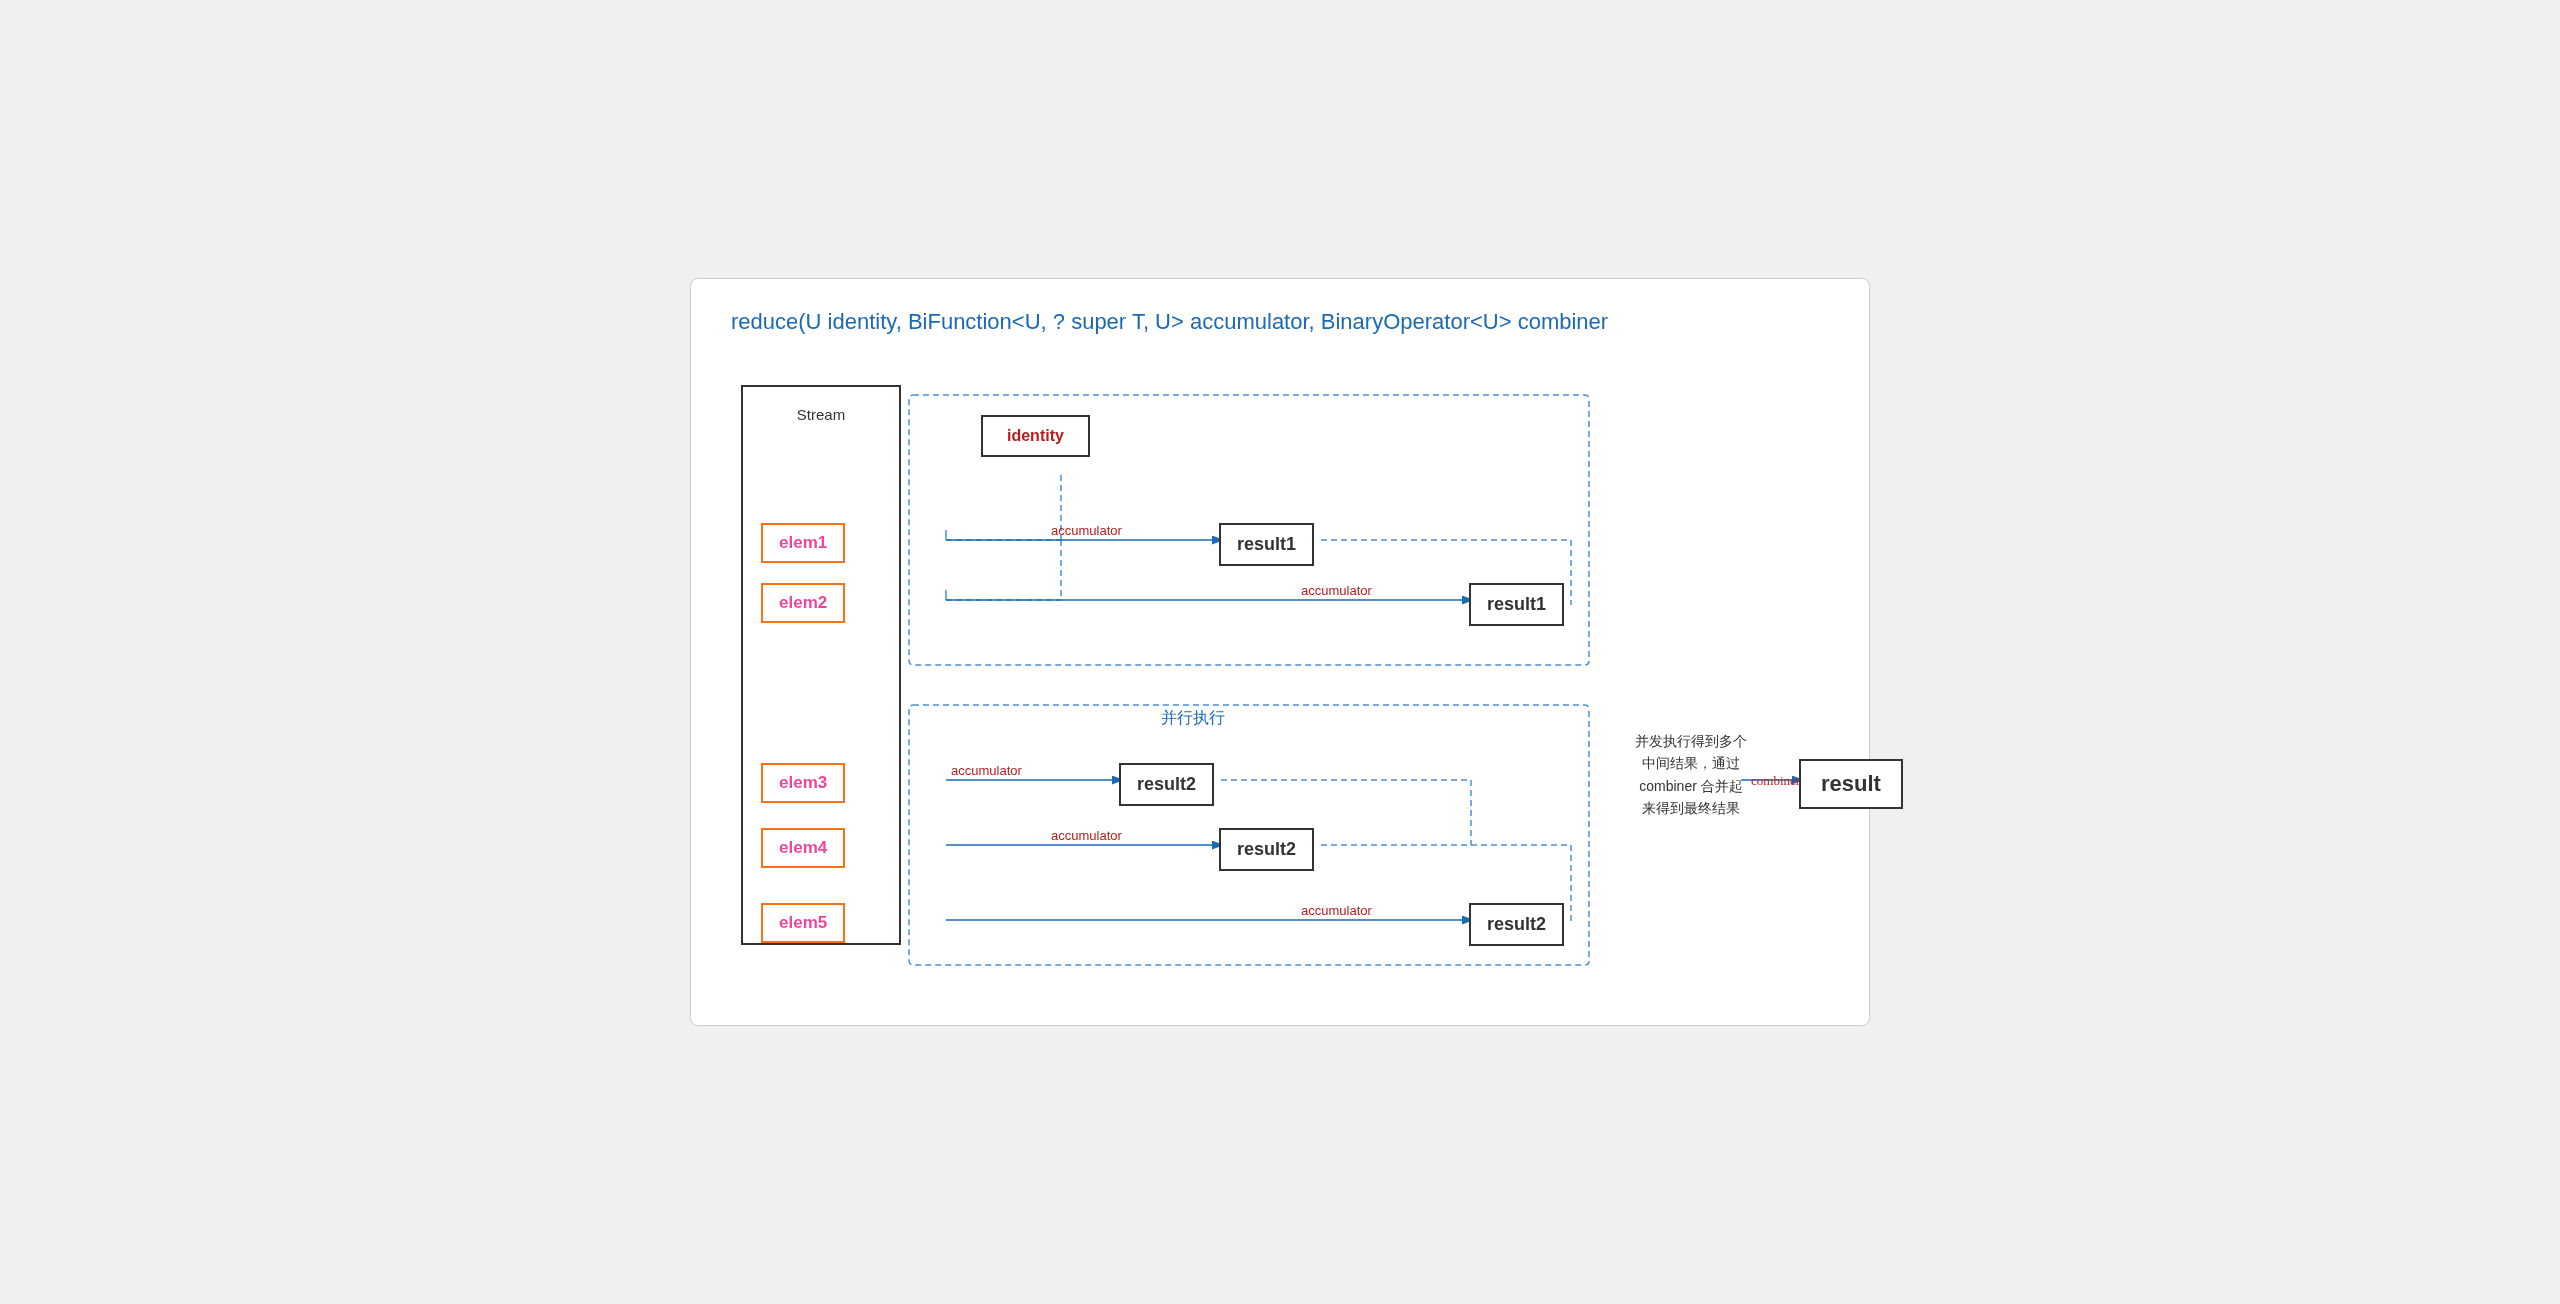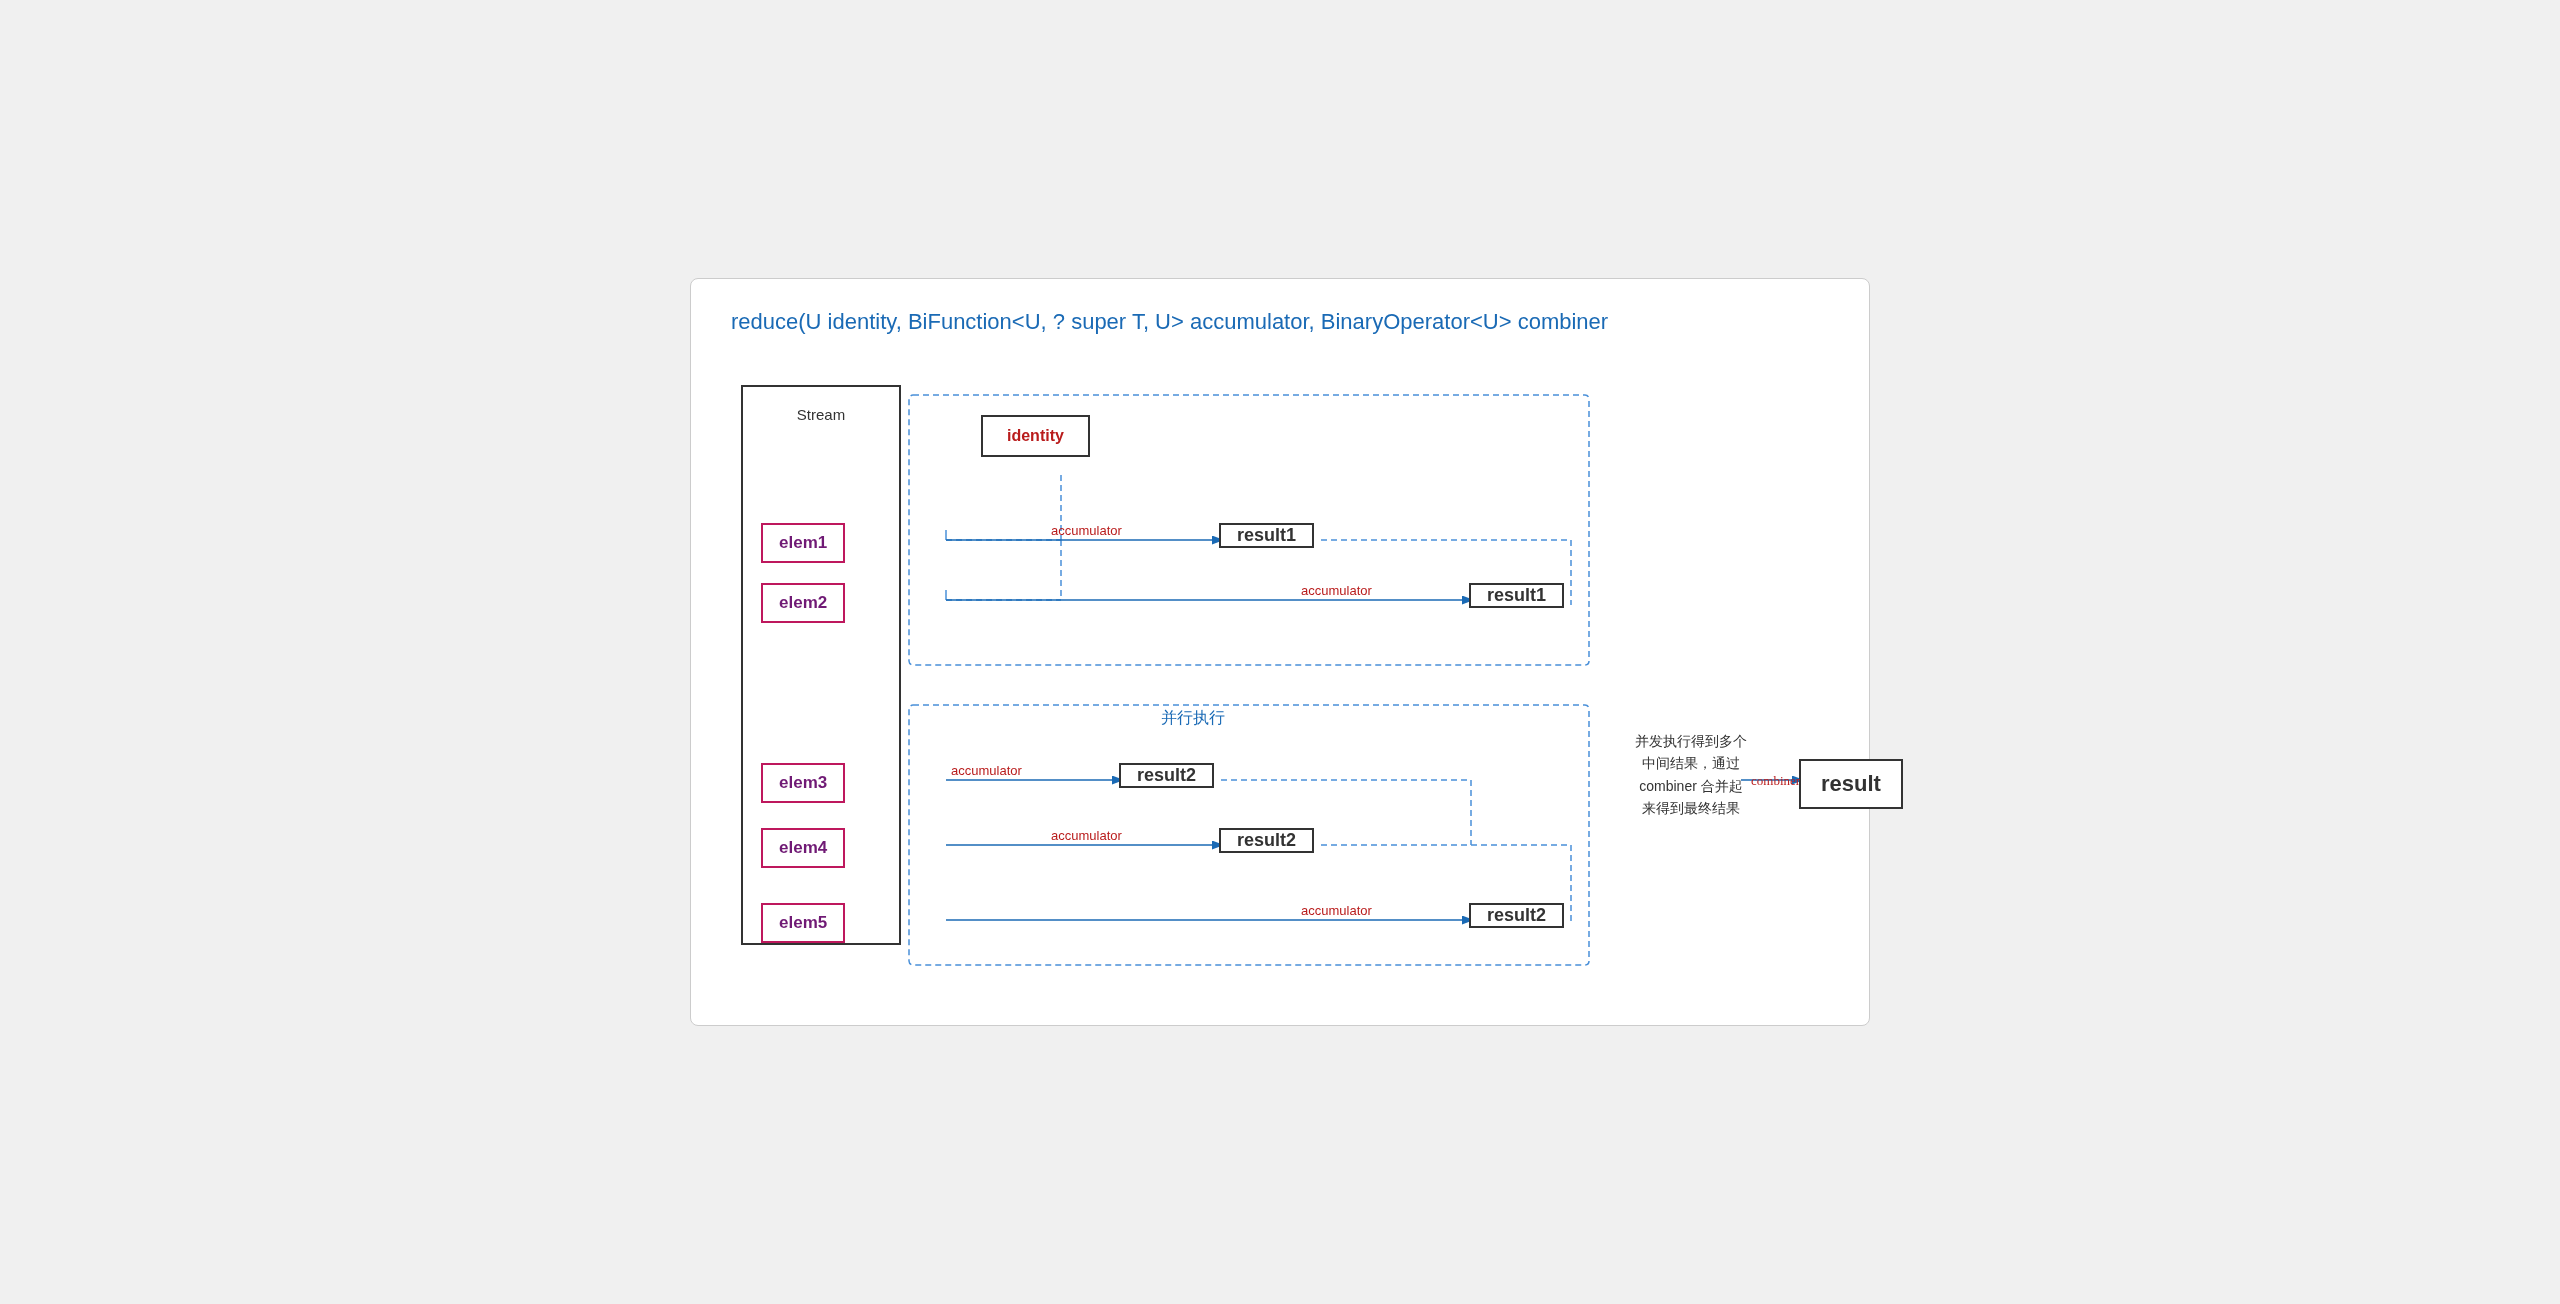--- a/index.html
+++ b/index.html
@@ -43,43 +43,43 @@
     .stream-label {
       text-align: center;
       font-size: 15px;
       color: #333;
       margin-top: 19px;
     }
     
     .elem-box {
       position: absolute;
       left: 30px;
-      border: 2px solid #be185d;
+      border: 2px solid #f97316;
       background: white;
       padding: 8px 16px;
       font-size: 17px;
       font-weight: bold;
-      color: #701a75;
+      color: #ec4899;
     }
     
     .identity-box {
       position: absolute;
       border: 2px solid #333;
       background: white;
       padding: 10px 24px;
       font-size: 16px;
       font-weight: bold;
       color: #b91c1c;
     }
     
     .result-box {
       position: absolute;
       border: 2px solid #333;
       background: white;
-      padding: 0 16px;
+      padding: 9px 16px;
       font-size: 18px;
       font-weight: bold;
       color: #333;
     }
     
     .final-result-box {
       position: absolute;
       border: 2px solid #333;
       background: white;
       padding: 10px 20px;

